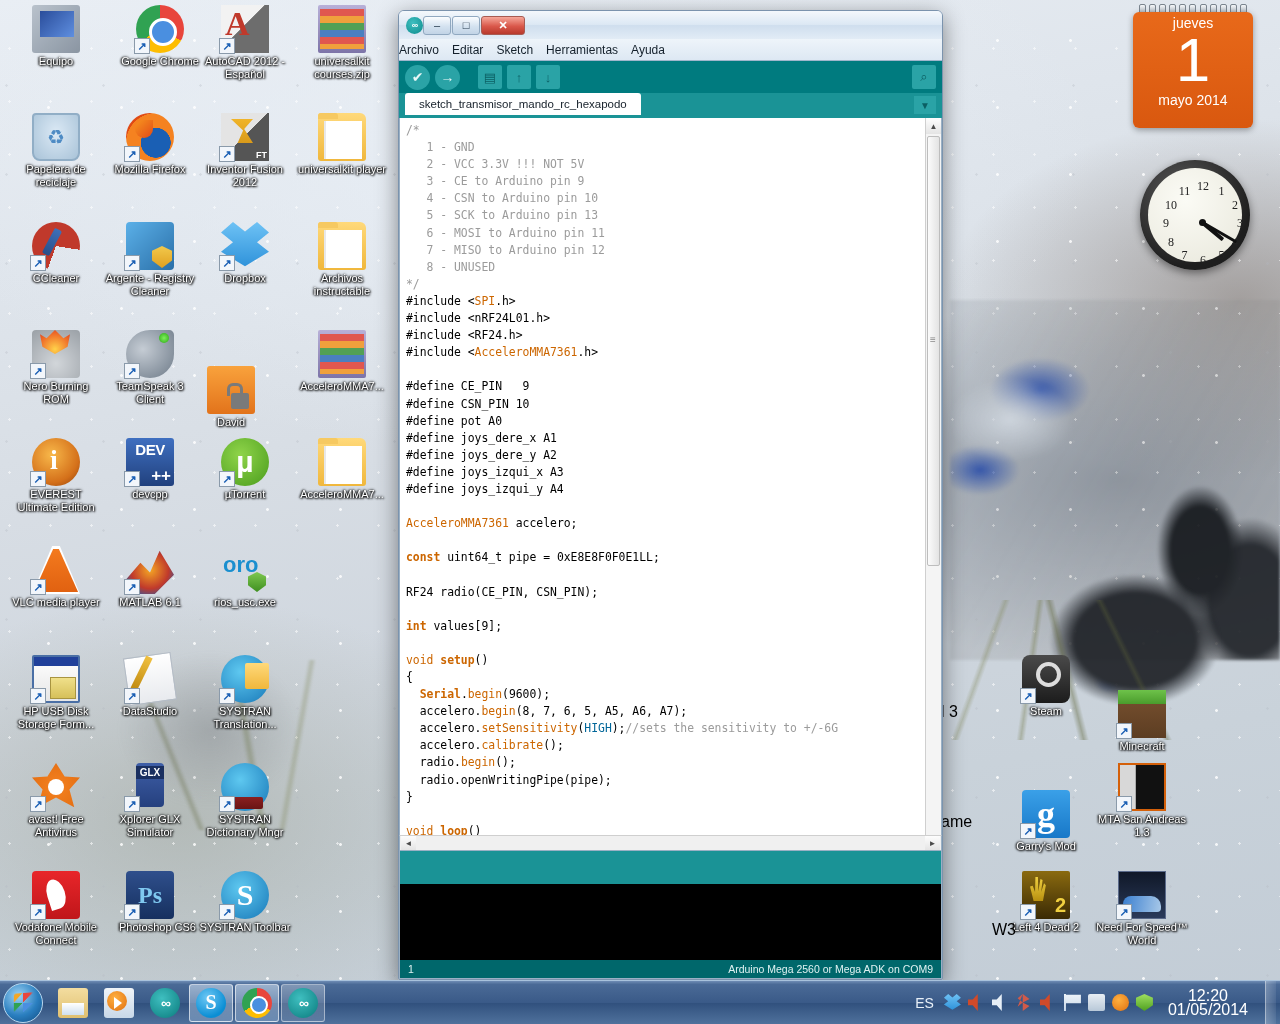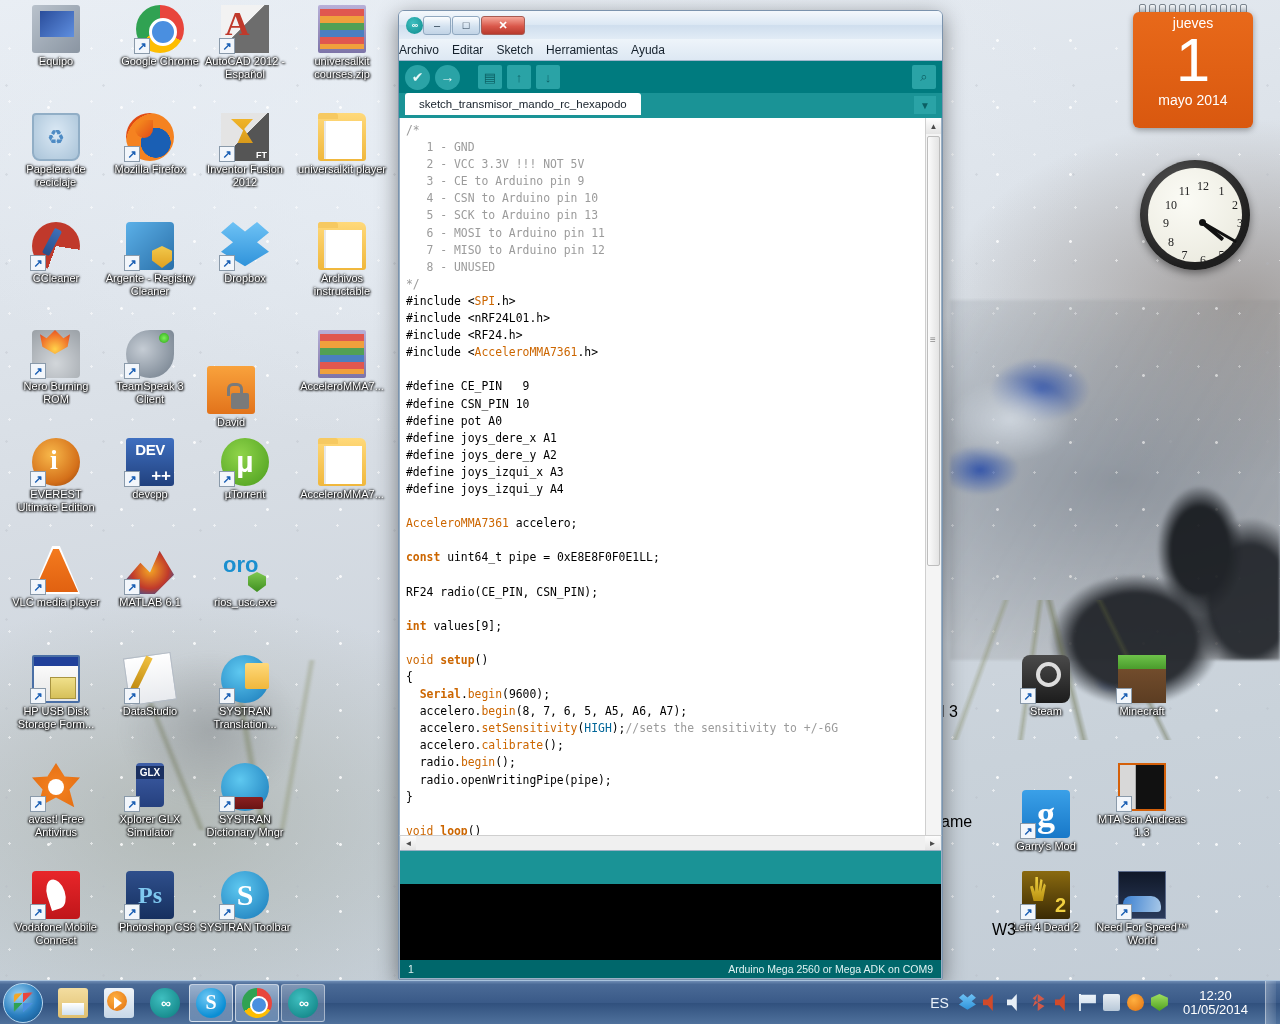--- a/index.html
+++ b/index.html
@@ -422,21 +422,21 @@
     display: flex; align-items: center; justify-content: center; color:#fff;
     font-size: 20px; font-weight: bold; font-family:"Liberation Serif",serif; }
   .ti-chrome { width: 30px; height: 30px; border-radius: 50%;
     background: conic-gradient(#e8453c 0 33%,#fdbd01 33% 66%,#30a252 66% 100%); }
   .ti-chrome::after{content:"";position:absolute;left:8px;top:8px;width:14px;height:14px;
     border-radius:50%;background:#4a8fe0;border:2px solid #fff;}
   .tray { margin-left: auto; display: flex; align-items: center; gap: 7px; padding-right: 4px; }
   .tray-lang { color: #e8f0f8; font-size: 14px; margin-right: 3px; }
   .tray-ico { width: 17px; height: 17px; position: relative; cursor: pointer; }
   .tray-clock {
-    color: #fff; font-size: 13px; line-height: 14px; text-align: center;
+    color: #fff; font-size: 16px; line-height: 14px; text-align: center;
     padding: 0 8px; cursor: pointer;
   }
   .show-desktop {
     width: 11px; height: 44px; margin-left: 2px;
     background: linear-gradient(90deg,rgba(255,255,255,.25),rgba(255,255,255,.08));
     border-left: 1px solid rgba(255,255,255,.5); cursor: pointer;
   }
 </style>
 </head>
 <body>
@@ -665,21 +665,21 @@
         </div>
         <div class="lbl">SYSTRAN Toolbar</div>
       </div>
       <div class="dicon" style="left: 1000px; top: 655px;">
         <div class="glyph">
           <div class="ic ic-steam"></div>
           <div class="shortcut-arrow"></div>
         </div>
         <div class="lbl">Steam</div>
       </div>
-      <div class="dicon" style="left: 1096px; top: 655px;">
+      <div class="dicon" style="left: 1096px; top: 690px;">
         <div class="glyph">
           <div class="ic ic-minecraft"></div>
           <div class="shortcut-arrow"></div>
         </div>
         <div class="lbl">Minecraft</div>
       </div>
       <div class="dicon" style="left: 1000px; top: 763px; margin-top: 27px;">
         <div class="glyph">
           <div class="ic ic-gmod"></div>
           <div class="shortcut-arrow"></div>

